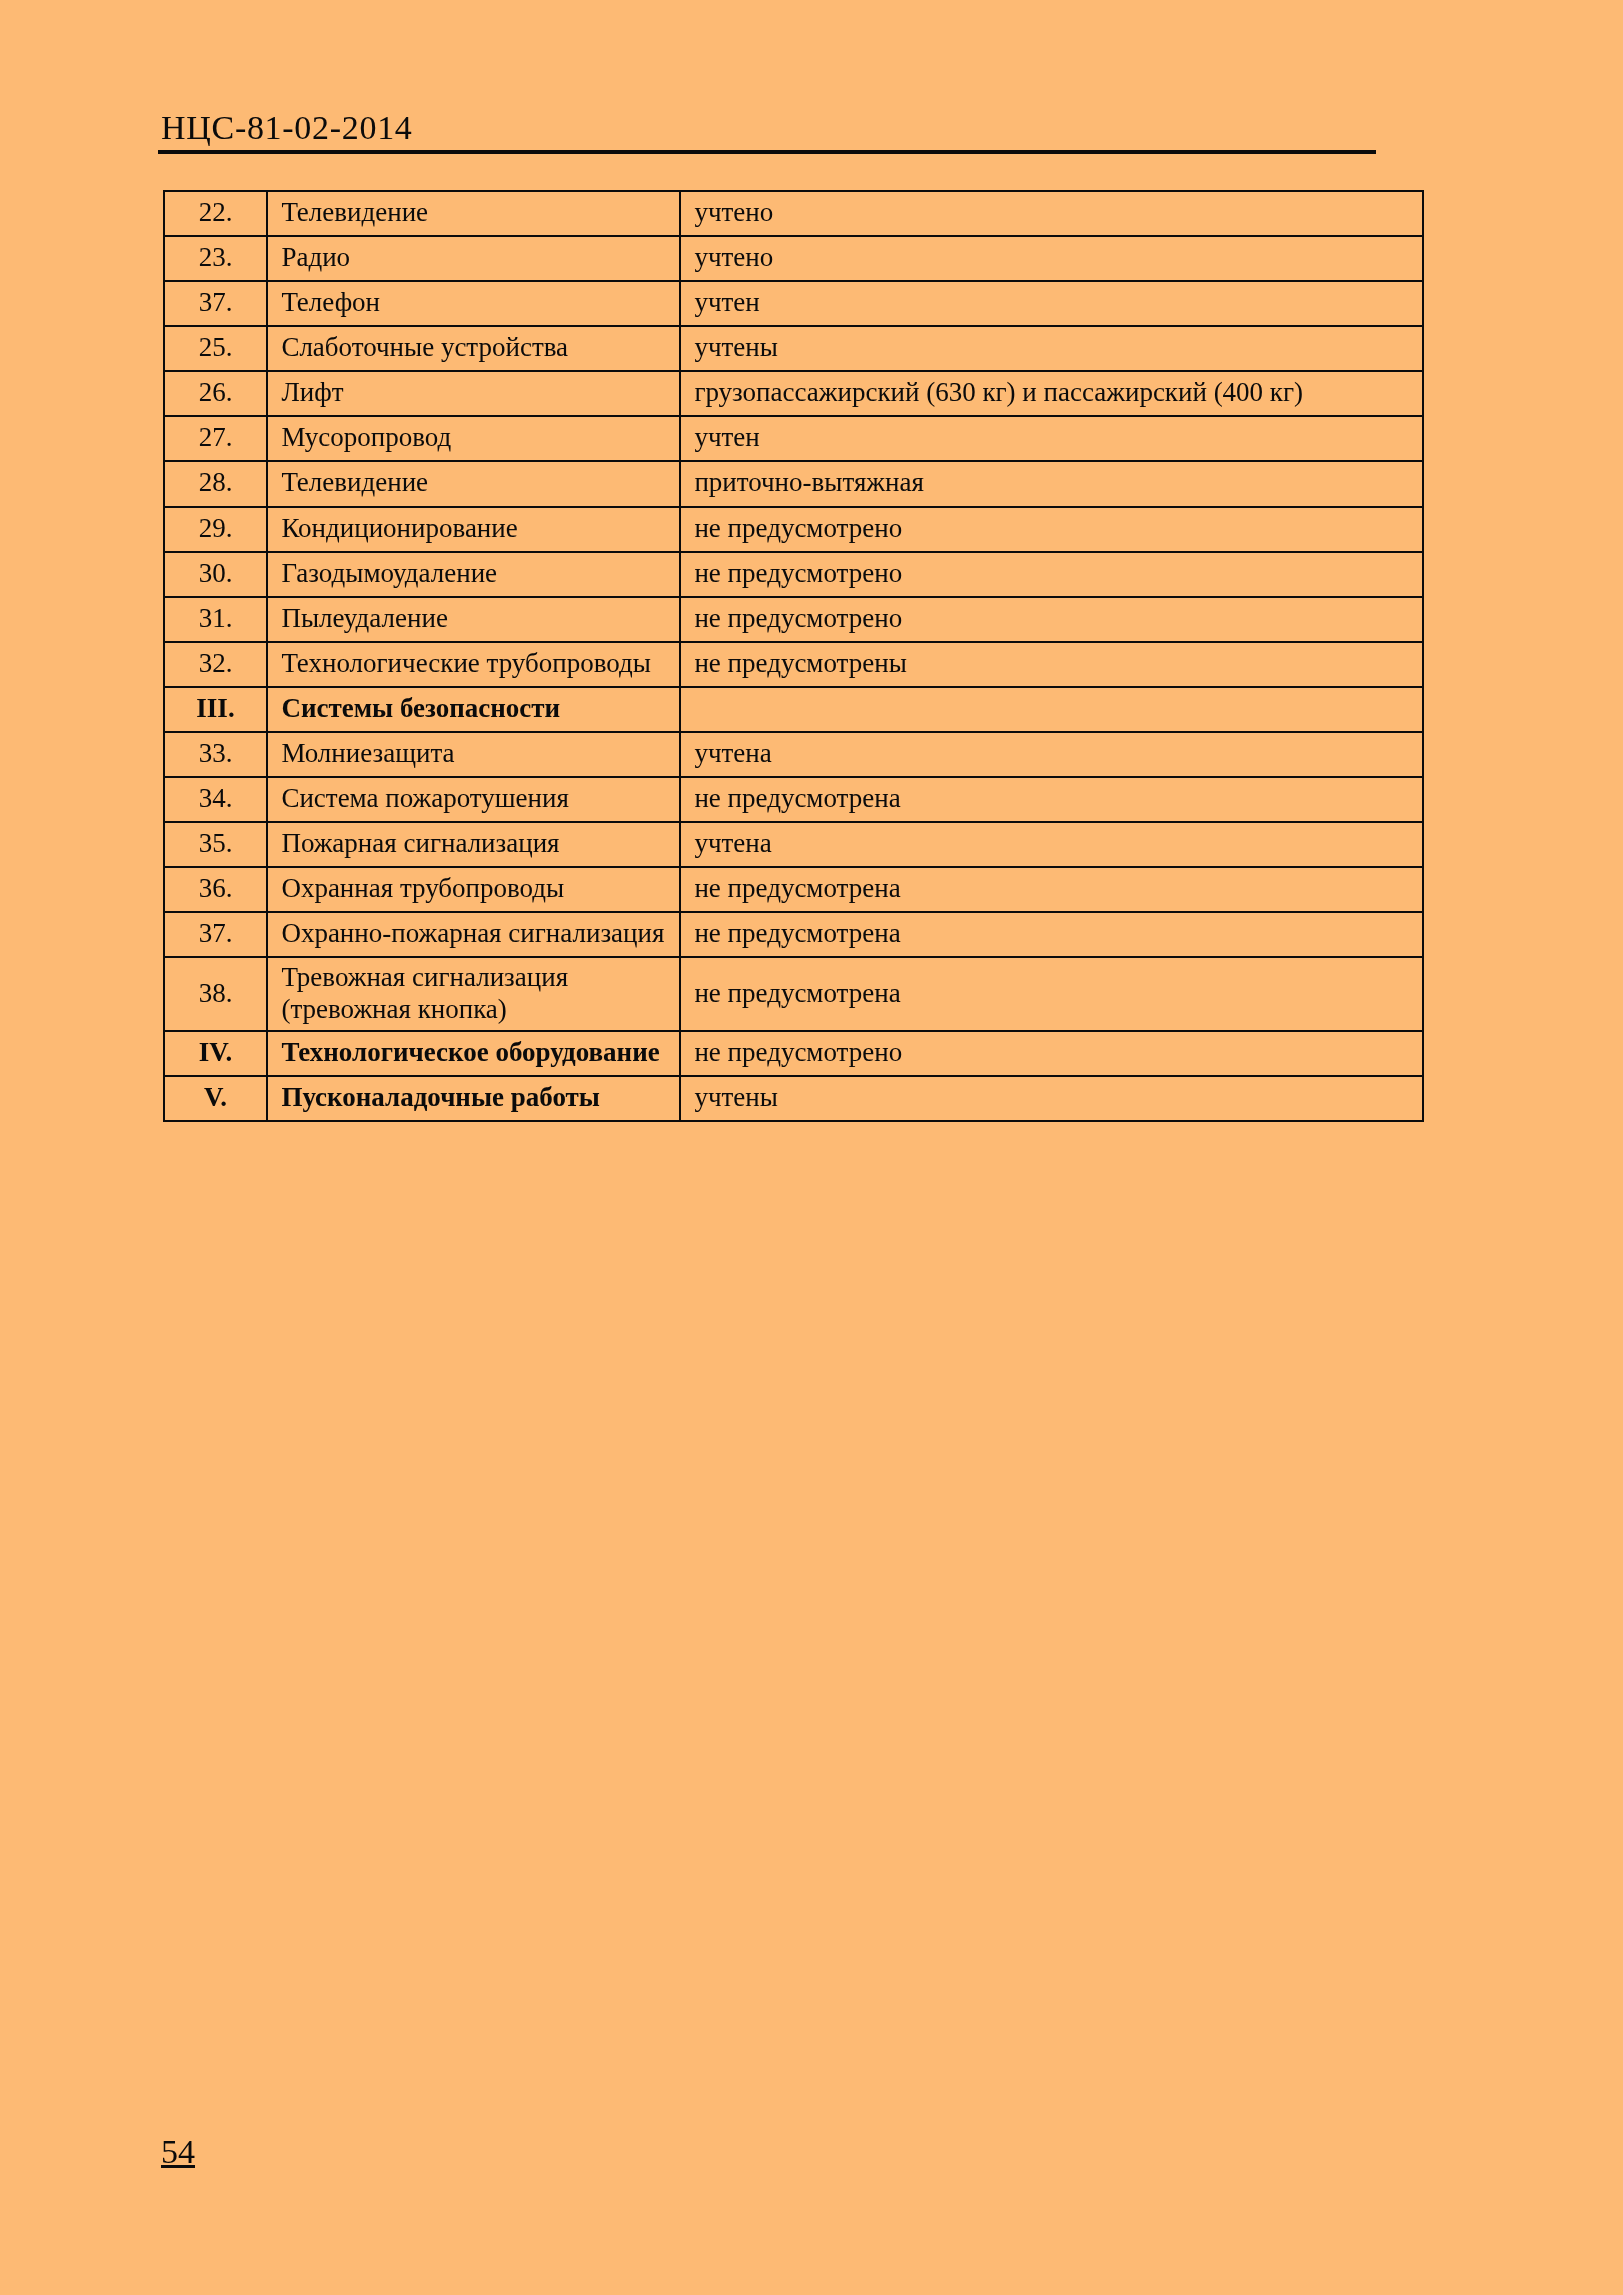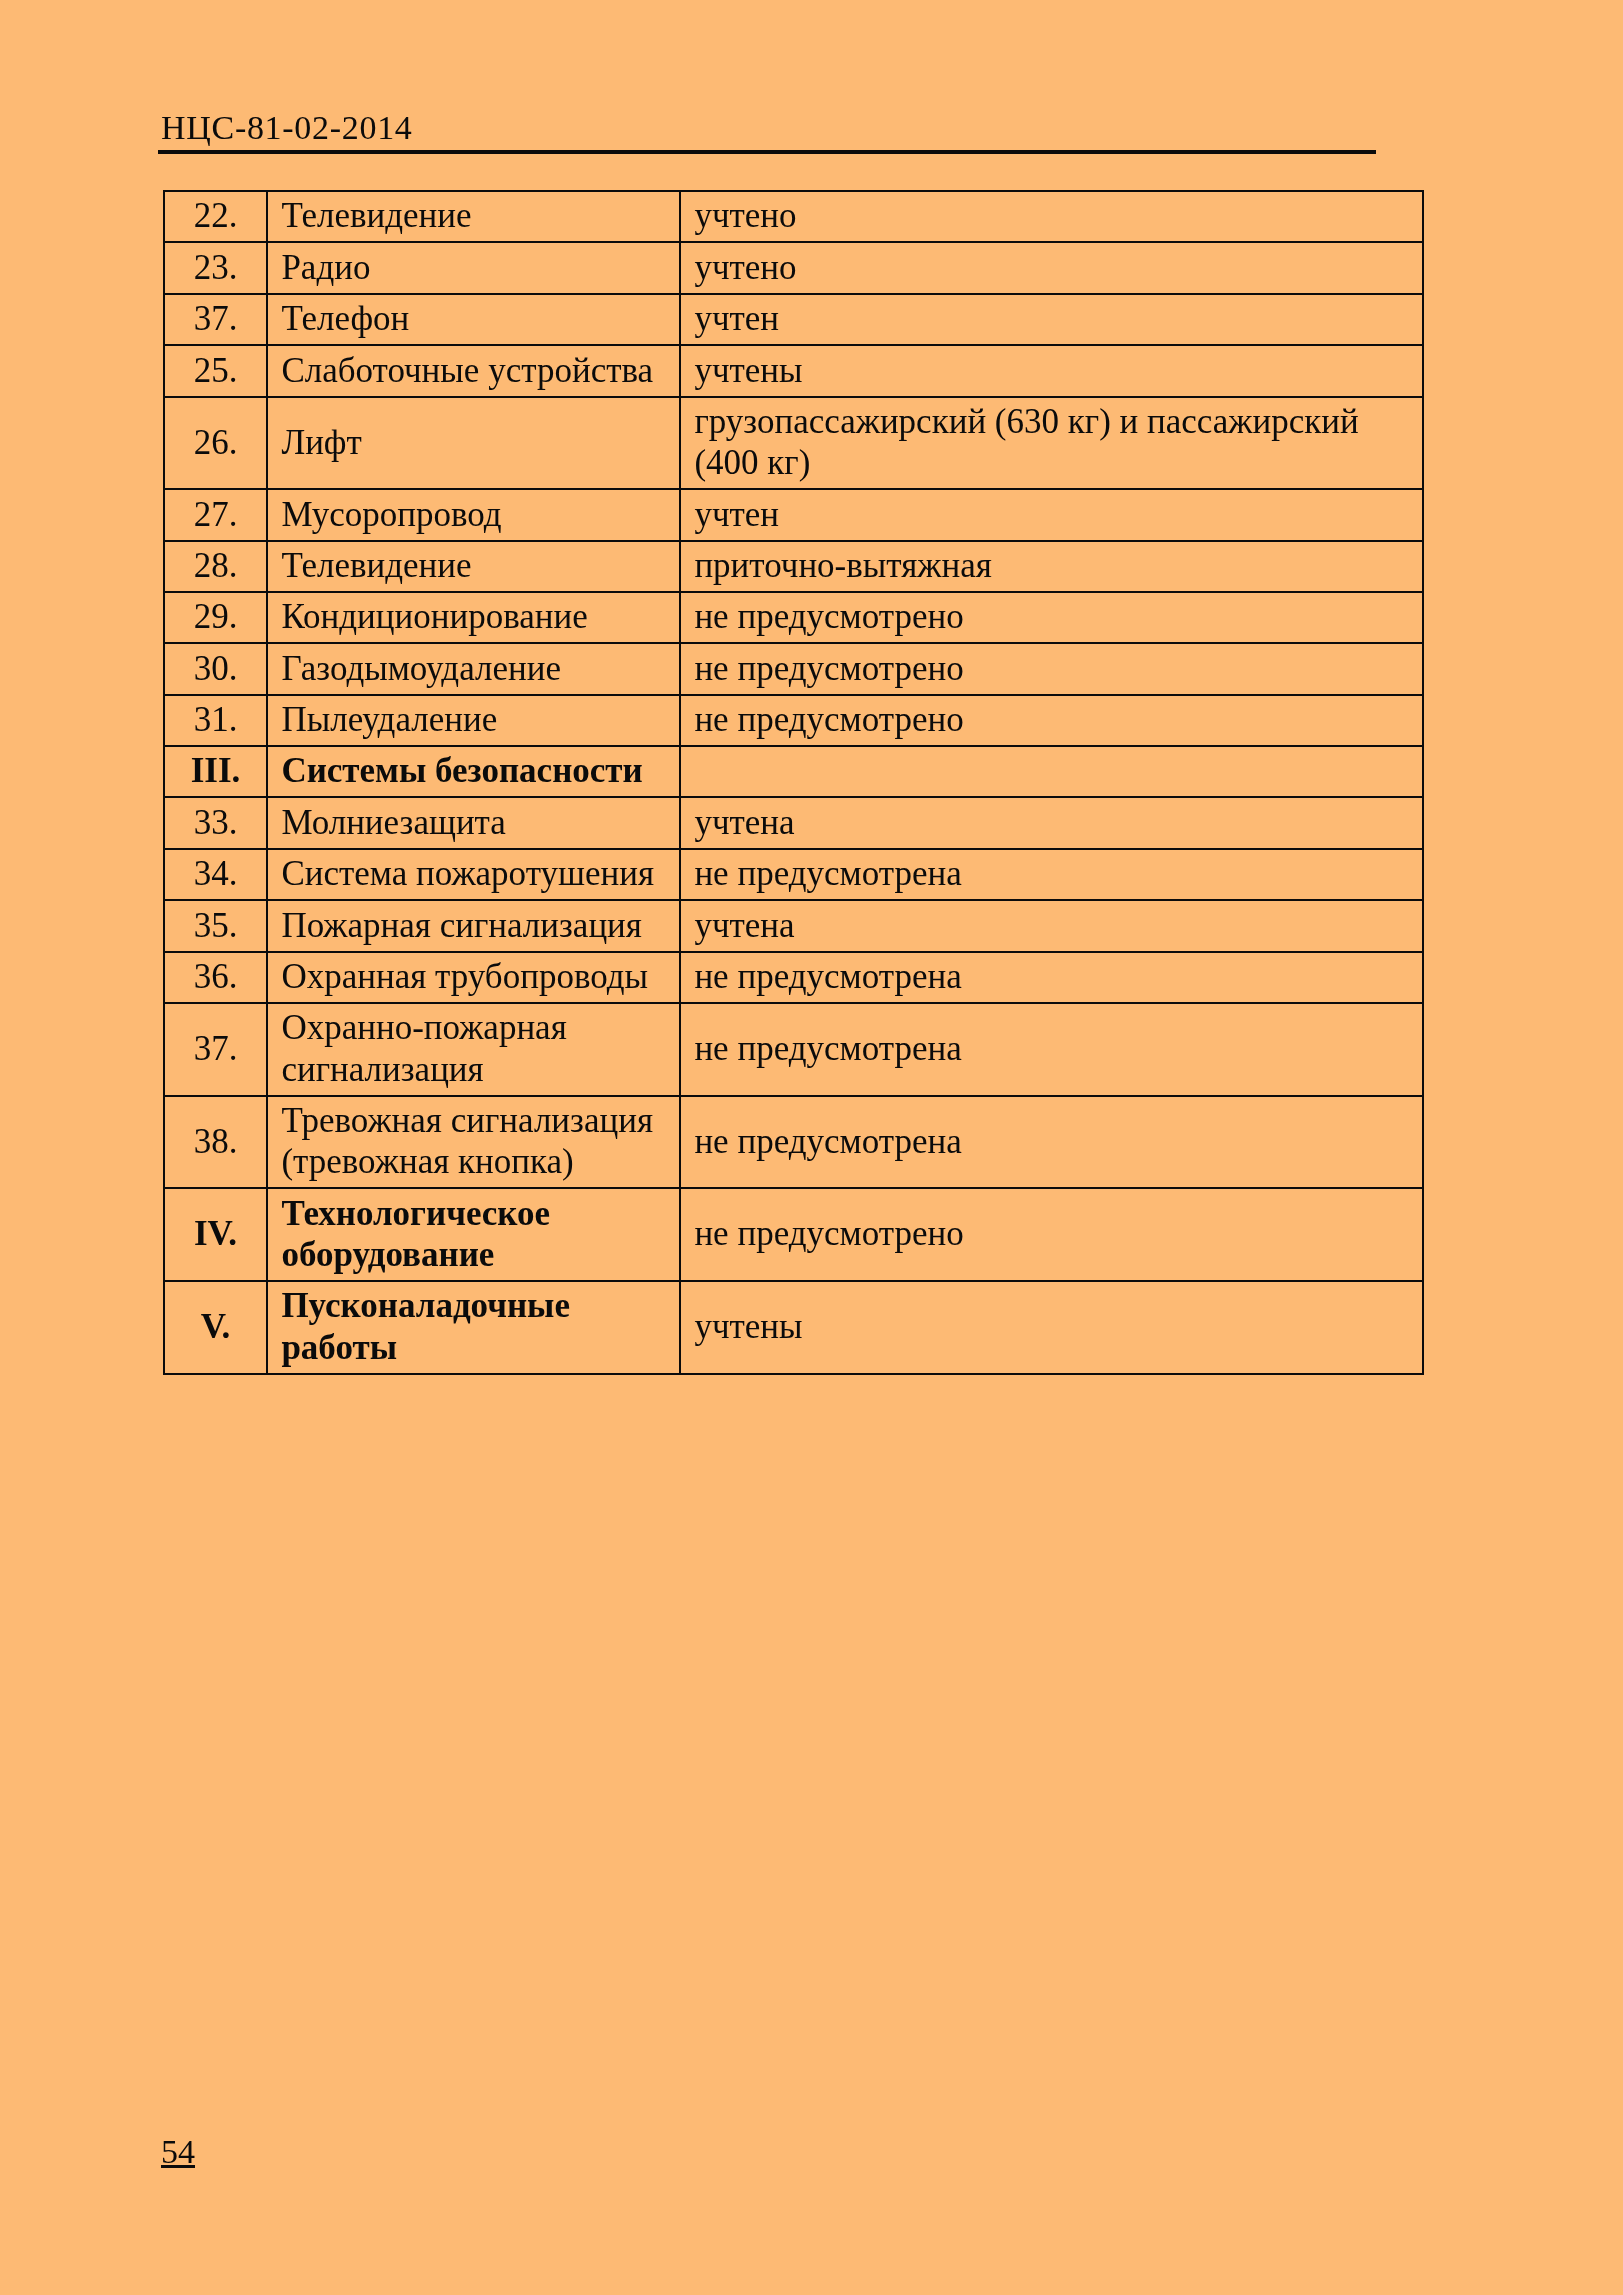--- a/index.html
+++ b/index.html
@@ -33,21 +33,21 @@
     height: 4px;
     background: #0b0b0b;
   }
   .spec-table {
     position: absolute;
     left: 163px;
     top: 190px;
     border-collapse: collapse;
     table-layout: fixed;
     width: 1258px;
-    font-size: 35px;
+    font-size: 27px;
     line-height: 1.18;
   }
   .spec-table td {
     border: 2.7px solid #0b0b0b;
     vertical-align: middle;
     padding: 3.4px 6.7px 4.7px 13.4px;
     height: 35px;
   }
   .spec-table td.num {
     text-align: center;
@@ -127,20 +127,25 @@
         <tr>
           <td class="num">30.</td>
           <td class="label">Газодымоудаление</td>
           <td class="value">не предусмотрено</td>
         </tr>
         <tr>
           <td class="num">31.</td>
           <td class="label">Пылеудаление</td>
           <td class="value">не предусмотрено</td>
         </tr>
+        <tr>
+          <td class="num">32.</td>
+          <td class="label">Технологические трубопроводы</td>
+          <td class="value">не предусмотрены</td>
+        </tr>
         <tr class="section-row">
           <td class="num">III.</td>
           <td class="label">Системы безопасности</td>
           <td class="value"></td>
         </tr>
         <tr>
           <td class="num">33.</td>
           <td class="label">Молниезащита</td>
           <td class="value">учтена</td>
         </tr>

